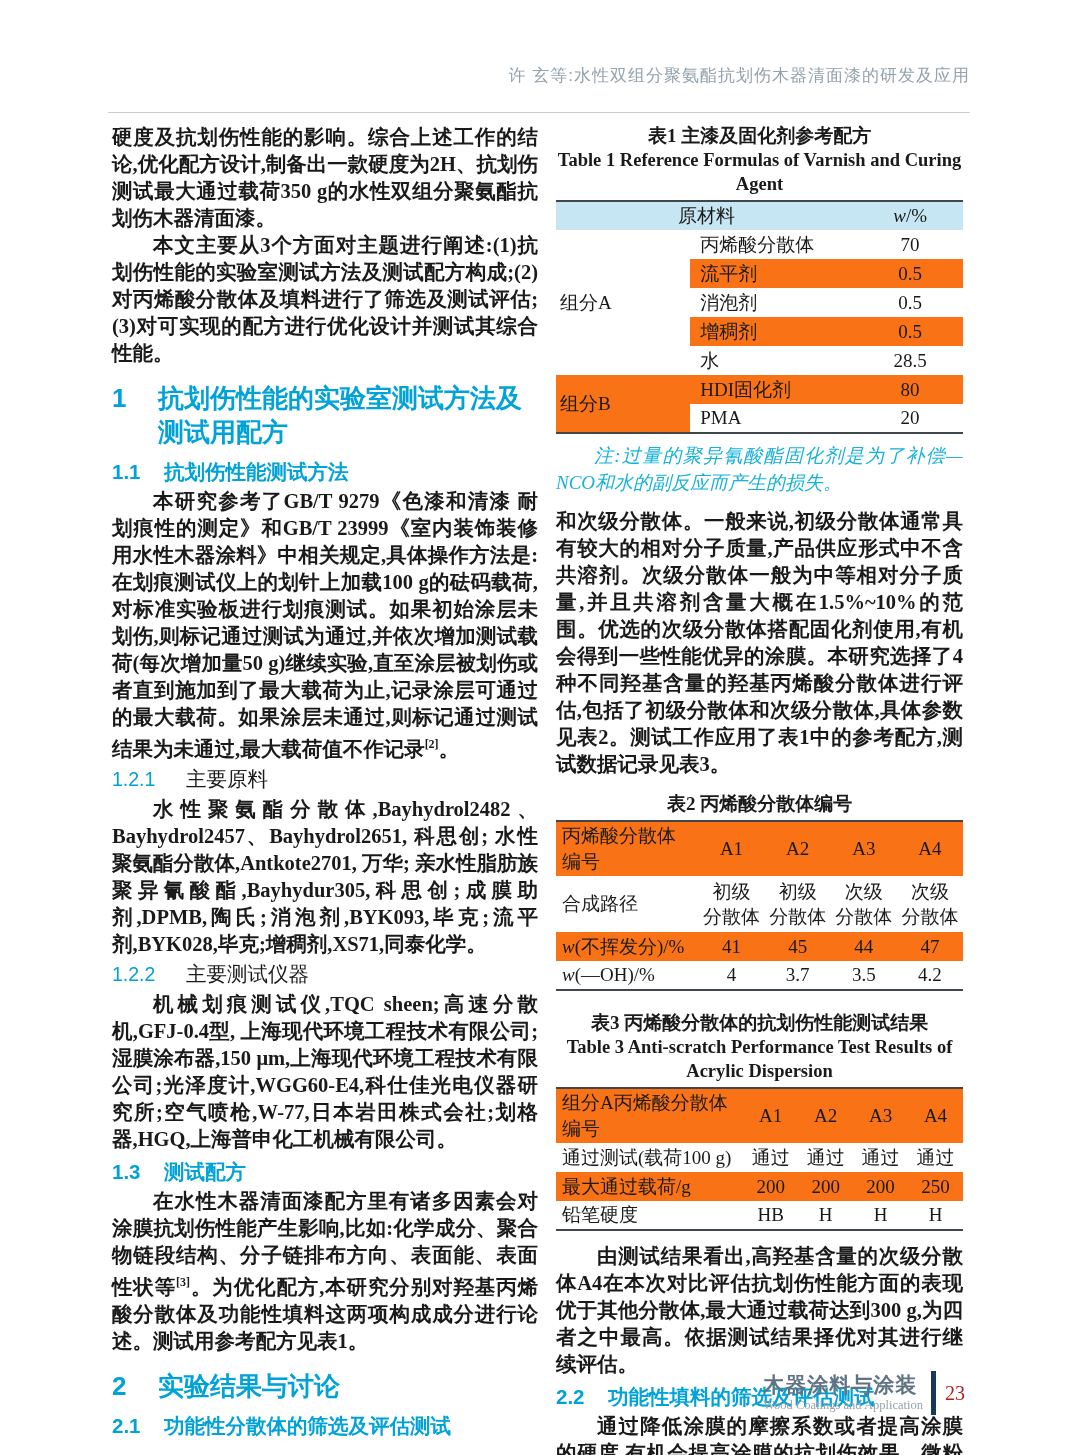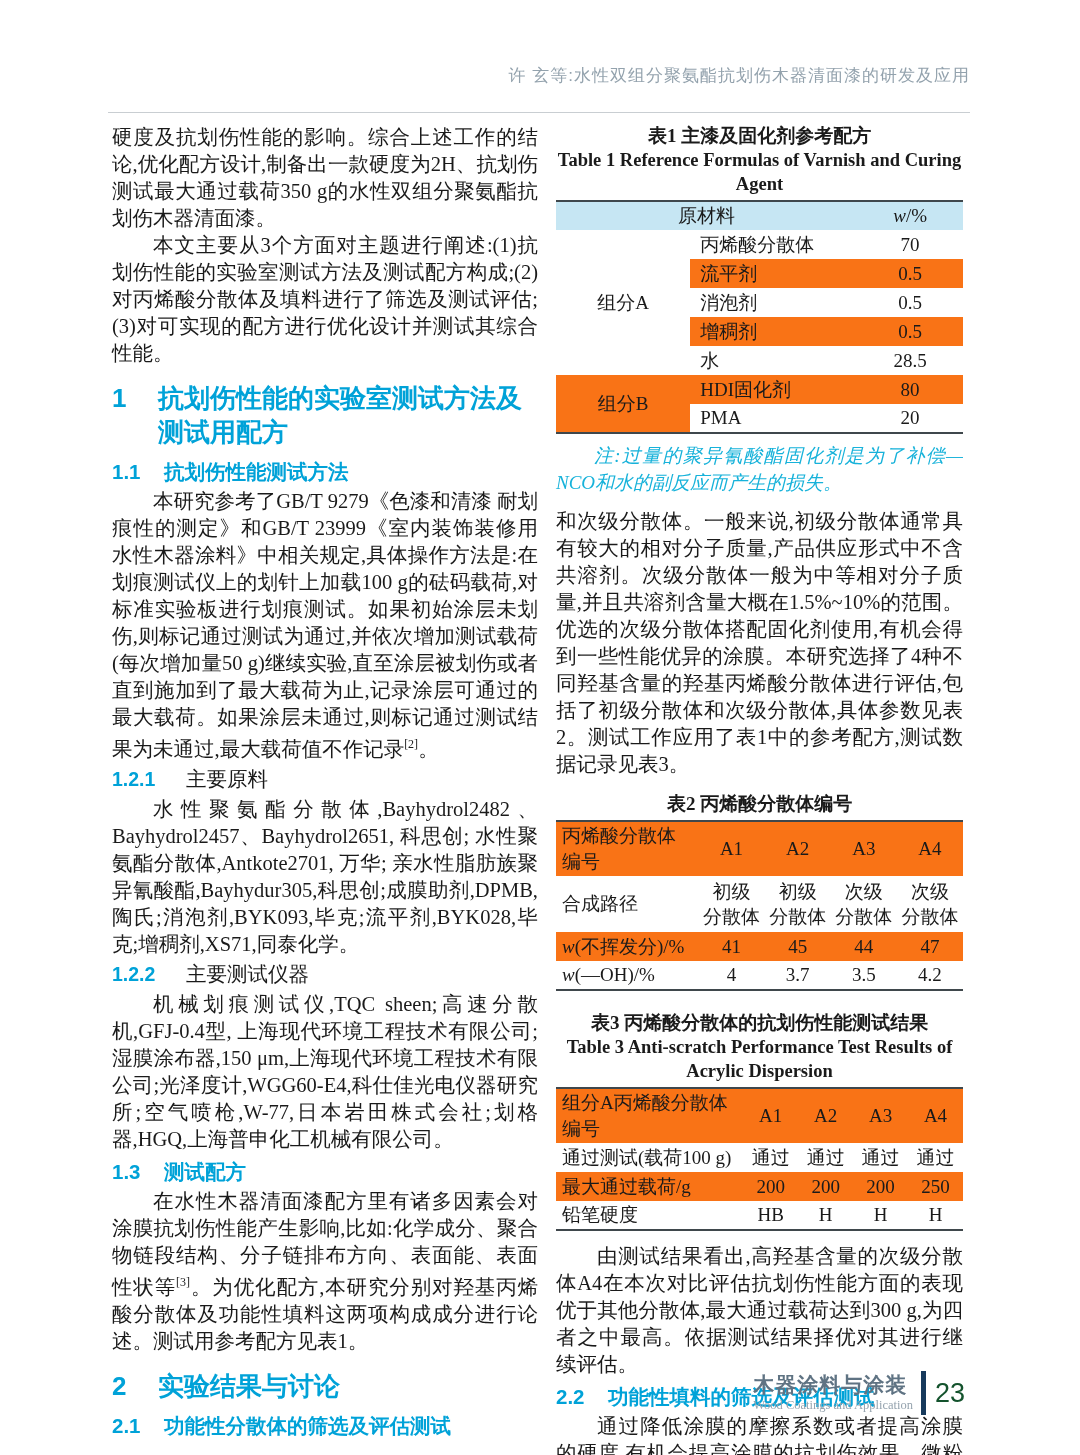--- a/index.html
+++ b/index.html
@@ -20,20 +20,21 @@
     position:absolute; top:112px; left:108px; width:862px; height:0;
     border-top:1px solid #c9ced2;
   }
   
   .col-left  { position:absolute; left:112px; top:124px; width:426px; }
   .col-right { position:absolute; left:556px; top:124px; width:407px; }
 
   .p {
     font-size:20.5px; line-height:27px; text-align:justify;
     text-indent:2em;
+    font-weight:bold;
   }
   .p.noindent { text-indent:0; }
   .sup { font-size:12px; vertical-align:super; }
 
   
   .h-sec {
     display:flex; color:#00a2d8;
     font-family:"Liberation Sans","DejaVu Sans",sans-serif;
     font-weight:bold; font-size:26px; line-height:34px;
     margin:14px 0 8px 0; text-align:left;
@@ -44,34 +45,34 @@
     font-family:"Liberation Sans","DejaVu Sans",sans-serif;
     font-weight:bold; font-size:20.5px; line-height:29px;
     margin:4px 0 2px 0;
   }
   .h-sub .h-num { flex:none; min-width:52px; }
   .h-sub3 {
     display:flex; font-size:20.5px; line-height:29px; margin:2px 0;
     color:#1a1a1a;
   }
   .h-sub3 .h-num {
-    flex:none; min-width:74px; color:#00a2d8; font-weight:bold;
+    flex:none; min-width:74px; color:#00a2d8; font-weight:normal;
     font-family:"Liberation Sans","DejaVu Sans",sans-serif; font-size:19.5px;
   }
 
   
   .tcap { text-align:center; font-weight:bold; line-height:24px; }
   .tcap-zh { font-size:19px; }
   .tcap-en { font-family:"Liberation Serif","DejaVu Serif",serif; font-size:18.5px; }
   table { width:100%; border-collapse:collapse; font-size:19px; margin-top:4px;
           border-top:2px solid #3f474c; border-bottom:2px solid #3f474c; }
   th,td { height:29px; padding:1px 4px; font-weight:normal; text-align:center; vertical-align:middle; }
   thead th { background:#c6e6f3; }
   td.lbl, td.grp { text-align:left; }
-  td.grp { text-align:center; }
+  td.grp { }
   tr.stripe td.nm, tr.stripe td.vl, tr.stripe td { background:#f97316; }
   td.grp-b { background:#c6e6f3; }
   td.nm { text-align:left; padding-left:10px; }
   .t1 td.grp { width:33%; }
   .t1 td.vl { width:26%; }
   .t2 td.lbl { width:35%; padding-left:6px; }
   .t3 td.lbl { width:46%; padding-left:6px; }
   td.two { white-space:pre-line; line-height:25px; padding-top:3px; padding-bottom:3px; }
   .ital { font-style:italic; }
   .tnote {
@@ -88,21 +89,21 @@
     display:flex; align-items:center;
   }
   .f-text { text-align:left; margin-right:8px; }
   .f-zh {
     font-family:"Liberation Sans","DejaVu Sans",sans-serif;
     font-weight:bold; font-size:21px; color:#5f7383; line-height:24px;
     letter-spacing:1px;
   }
   .f-en { font-size:12.5px; color:#95a3ae; line-height:16px; }
   .f-bar { width:5px; height:44px; background:#173a5c; margin-right:9px; }
-  .f-num { font-size:27px; color:#14532d; font-family:Liberation Sans, sans-serif; }
+  .f-num { font-size:20px; color:#b91c1c; font-family:Liberation Serif, serif; }
 </style>
 </head>
 <body>
 
 <div class="running-head">许  玄等:水性双组分聚氨酯抗划伤木器清面漆的研发及应用</div>
 <div class="header-rule"></div>
 
 <div class="col-left">
   <p class="p noindent">硬度及抗划伤性能的影响。综合上述工作的结论,优化配方设计,制备出一款硬度为2H、抗划伤测试最大通过载荷350 g的水性双组分聚氨酯抗划伤木器清面漆。</p>
   <p class="p">本文主要从3个方面对主题进行阐述:(1)抗划伤性能的实验室测试方法及测试配方构成;(2)对丙烯酸分散体及填料进行了筛选及测试评估;(3)对可实现的配方进行优化设计并测试其综合性能。</p>

